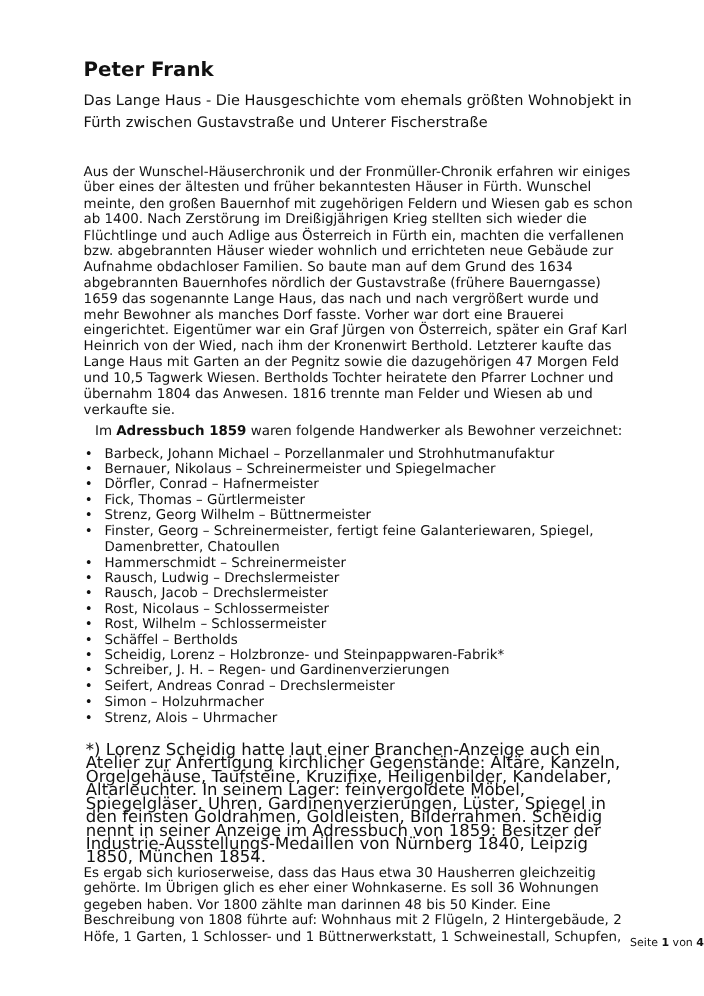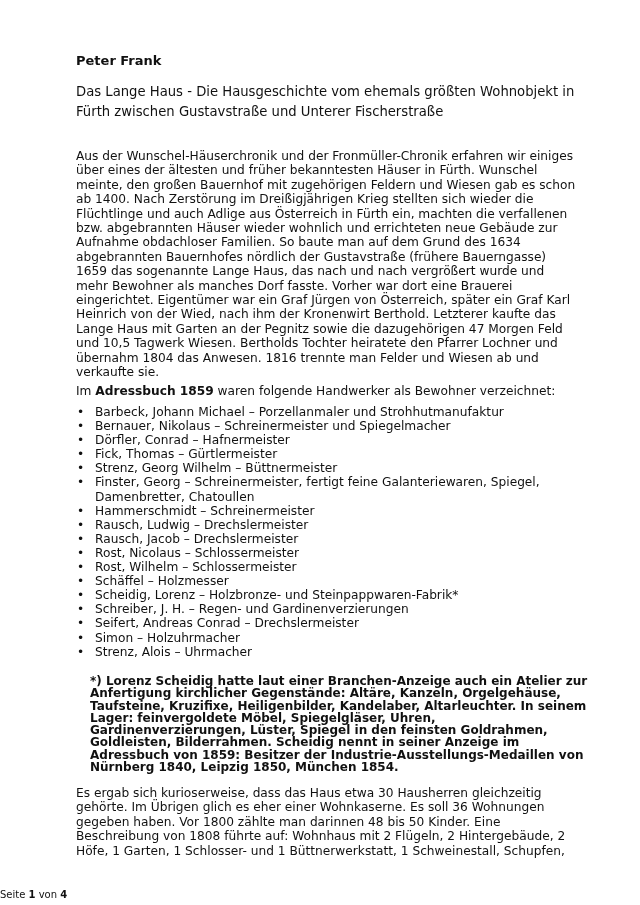--- a/index.html
+++ b/index.html
@@ -1,31 +1,31 @@
 <!DOCTYPE html>
 <html><head>
 <meta charset="utf-8">
 <style>
   html, body { margin: 0; padding: 0; background: #ffffff; }
   body {
     width: 640px; height: 905px; position: relative; overflow: hidden;
     font-family: "DejaVu Sans", sans-serif; color: #111;
   }
   .page { position: absolute; left: 76px; top: 0; width: 500px; }
-  .author { position: absolute; top: 53px; left: 0; font-weight: bold; font-size: 13px; letter-spacing: 0; text-align: center; }
+  .author { position: absolute; top: 53px; left: 0; font-weight: bold; font-size: 18px; letter-spacing: 0; text-align: center; }
   .title { position: absolute; top: 82px; left: 0; width: 500px; font-weight: normal; font-size: 13.2px; line-height: 19.5px; }
   .para { position: absolute; left: 0; width: 500px; font-size: 12.2px; line-height: 14.4px; }
   .p1 { top: 149px; }
-  .p2 { top: 384px; }
+  .p2 { top: 384px; text-align: center; }
   .list { position: absolute; left: 0; top: 405px; width: 500px; margin: 0; padding: 0; list-style: none; font-size: 12.2px; line-height: 14.1px; }
   .list li { position: relative; padding-left: 19px; }
   .list li .bullet { position: absolute; left: 1px; top: 0; }
-  .footnote { position: absolute; left: 14px; top: 675px; width: 500px; font-size: 12px; line-height: 12.3px; font-weight: bold; }
+  .footnote { position: absolute; left: 2px; top: 675px; width: 500px; font-size: 15px; line-height: 12.3px; }
   .p3 { top: 786px; }
-  .footer { position: absolute; top: 852px; left: 0; width: 640px; text-align: left; font-size: 10px; margin-top: 37px; }
+  .footer { position: absolute; top: 852px; left: 0; width: 640px; text-align: right; font-size: 10px; }
   .footer b { font-weight: bold; }
 </style>
 </head>
 <body>
 
 <div class="page">
   <div class="author">Peter Frank</div>
   <div class="title">Das Lange Haus - Die Hausgeschichte vom ehemals größten Wohnobjekt in Fürth zwischen Gustavstraße und Unterer Fischerstraße</div>
   <div class="para p1">Aus der Wunschel-Häuserchronik und der Fronmüller-Chronik erfahren wir einiges über eines der ältesten und früher bekanntesten Häuser in Fürth. Wunschel meinte, den großen Bauernhof mit zugehörigen Feldern und Wiesen gab es schon ab 1400. Nach Zerstörung im Dreißigjährigen Krieg stellten sich wieder die Flüchtlinge und auch Adlige aus Österreich in Fürth ein, machten die verfallenen bzw. abgebrannten Häuser wieder wohnlich und errichteten neue Gebäude zur Aufnahme obdachloser Familien. So baute man auf dem Grund des 1634 abgebrannten Bauernhofes nördlich der Gustavstraße (frühere Bauerngasse) 1659 das sogenannte Lange Haus, das nach und nach vergrößert wurde und mehr Bewohner als manches Dorf fasste. Vorher war dort eine Brauerei eingerichtet. Eigentümer war ein Graf Jürgen von Österreich, später ein Graf Karl Heinrich von der Wied, nach ihm der Kronenwirt Berthold. Letzterer kaufte das Lange Haus mit Garten an der Pegnitz sowie die dazugehörigen 47 Morgen Feld und 10,5 Tagwerk Wiesen. Bertholds Tochter heiratete den Pfarrer Lochner und übernahm 1804 das Anwesen. 1816 trennte man Felder und Wiesen ab und verkaufte sie.</div>
   <div class="para p2"><span>Im </span><b>Adressbuch 1859</b><span> waren folgende Handwerker als Bewohner verzeichnet:</span></div>
@@ -34,21 +34,21 @@
     <li><span class="bullet">•</span><span>Bernauer, Nikolaus – Schreinermeister und Spiegelmacher</span></li>
     <li><span class="bullet">•</span><span>Dörfler, Conrad – Hafnermeister</span></li>
     <li><span class="bullet">•</span><span>Fick, Thomas – Gürtlermeister</span></li>
     <li><span class="bullet">•</span><span>Strenz, Georg Wilhelm – Büttnermeister</span></li>
     <li><span class="bullet">•</span><span>Finster, Georg – Schreinermeister, fertigt feine Galanteriewaren, Spiegel, Damenbretter, Chatoullen</span></li>
     <li><span class="bullet">•</span><span>Hammerschmidt – Schreinermeister</span></li>
     <li><span class="bullet">•</span><span>Rausch, Ludwig – Drechslermeister</span></li>
     <li><span class="bullet">•</span><span>Rausch, Jacob – Drechslermeister</span></li>
     <li><span class="bullet">•</span><span>Rost, Nicolaus – Schlossermeister</span></li>
     <li><span class="bullet">•</span><span>Rost, Wilhelm – Schlossermeister</span></li>
-    <li><span class="bullet">•</span><span>Schäffel – Holzmesser</span></li>
+    <li><span class="bullet">•</span><span>Schäffel – Bertholds</span></li>
     <li><span class="bullet">•</span><span>Scheidig, Lorenz – Holzbronze- und Steinpappwaren-Fabrik*</span></li>
     <li><span class="bullet">•</span><span>Schreiber, J. H. – Regen- und Gardinenverzierungen</span></li>
     <li><span class="bullet">•</span><span>Seifert, Andreas Conrad – Drechslermeister</span></li>
     <li><span class="bullet">•</span><span>Simon – Holzuhrmacher</span></li>
     <li><span class="bullet">•</span><span>Strenz, Alois – Uhrmacher</span></li>
   </ul>
   <div class="footnote">*) Lorenz Scheidig hatte laut einer Branchen-Anzeige auch ein Atelier zur Anfertigung kirchlicher Gegenstände: Altäre, Kanzeln, Orgelgehäuse, Taufsteine, Kruzifixe, Heiligenbilder, Kandelaber, Altarleuchter. In seinem Lager: feinvergoldete Möbel, Spiegelgläser, Uhren, Gardinenverzierungen, Lüster, Spiegel in den feinsten Goldrahmen, Goldleisten, Bilderrahmen. Scheidig nennt in seiner Anzeige im Adressbuch von 1859: Besitzer der Industrie-Ausstellungs-Medaillen von Nürnberg 1840, Leipzig 1850, München 1854.</div>
   <div class="para p3">Es ergab sich kurioserweise, dass das Haus etwa 30 Hausherren gleichzeitig gehörte. Im Übrigen glich es eher einer Wohnkaserne. Es soll 36 Wohnungen gegeben haben. Vor 1800 zählte man darinnen 48 bis 50 Kinder. Eine Beschreibung von 1808 führte auf: Wohnhaus mit 2 Flügeln, 2 Hintergebäude, 2 Höfe, 1 Garten, 1 Schlosser- und 1 Büttnerwerkstatt, 1 Schweinestall, Schupfen,</div>
 </div>
 

